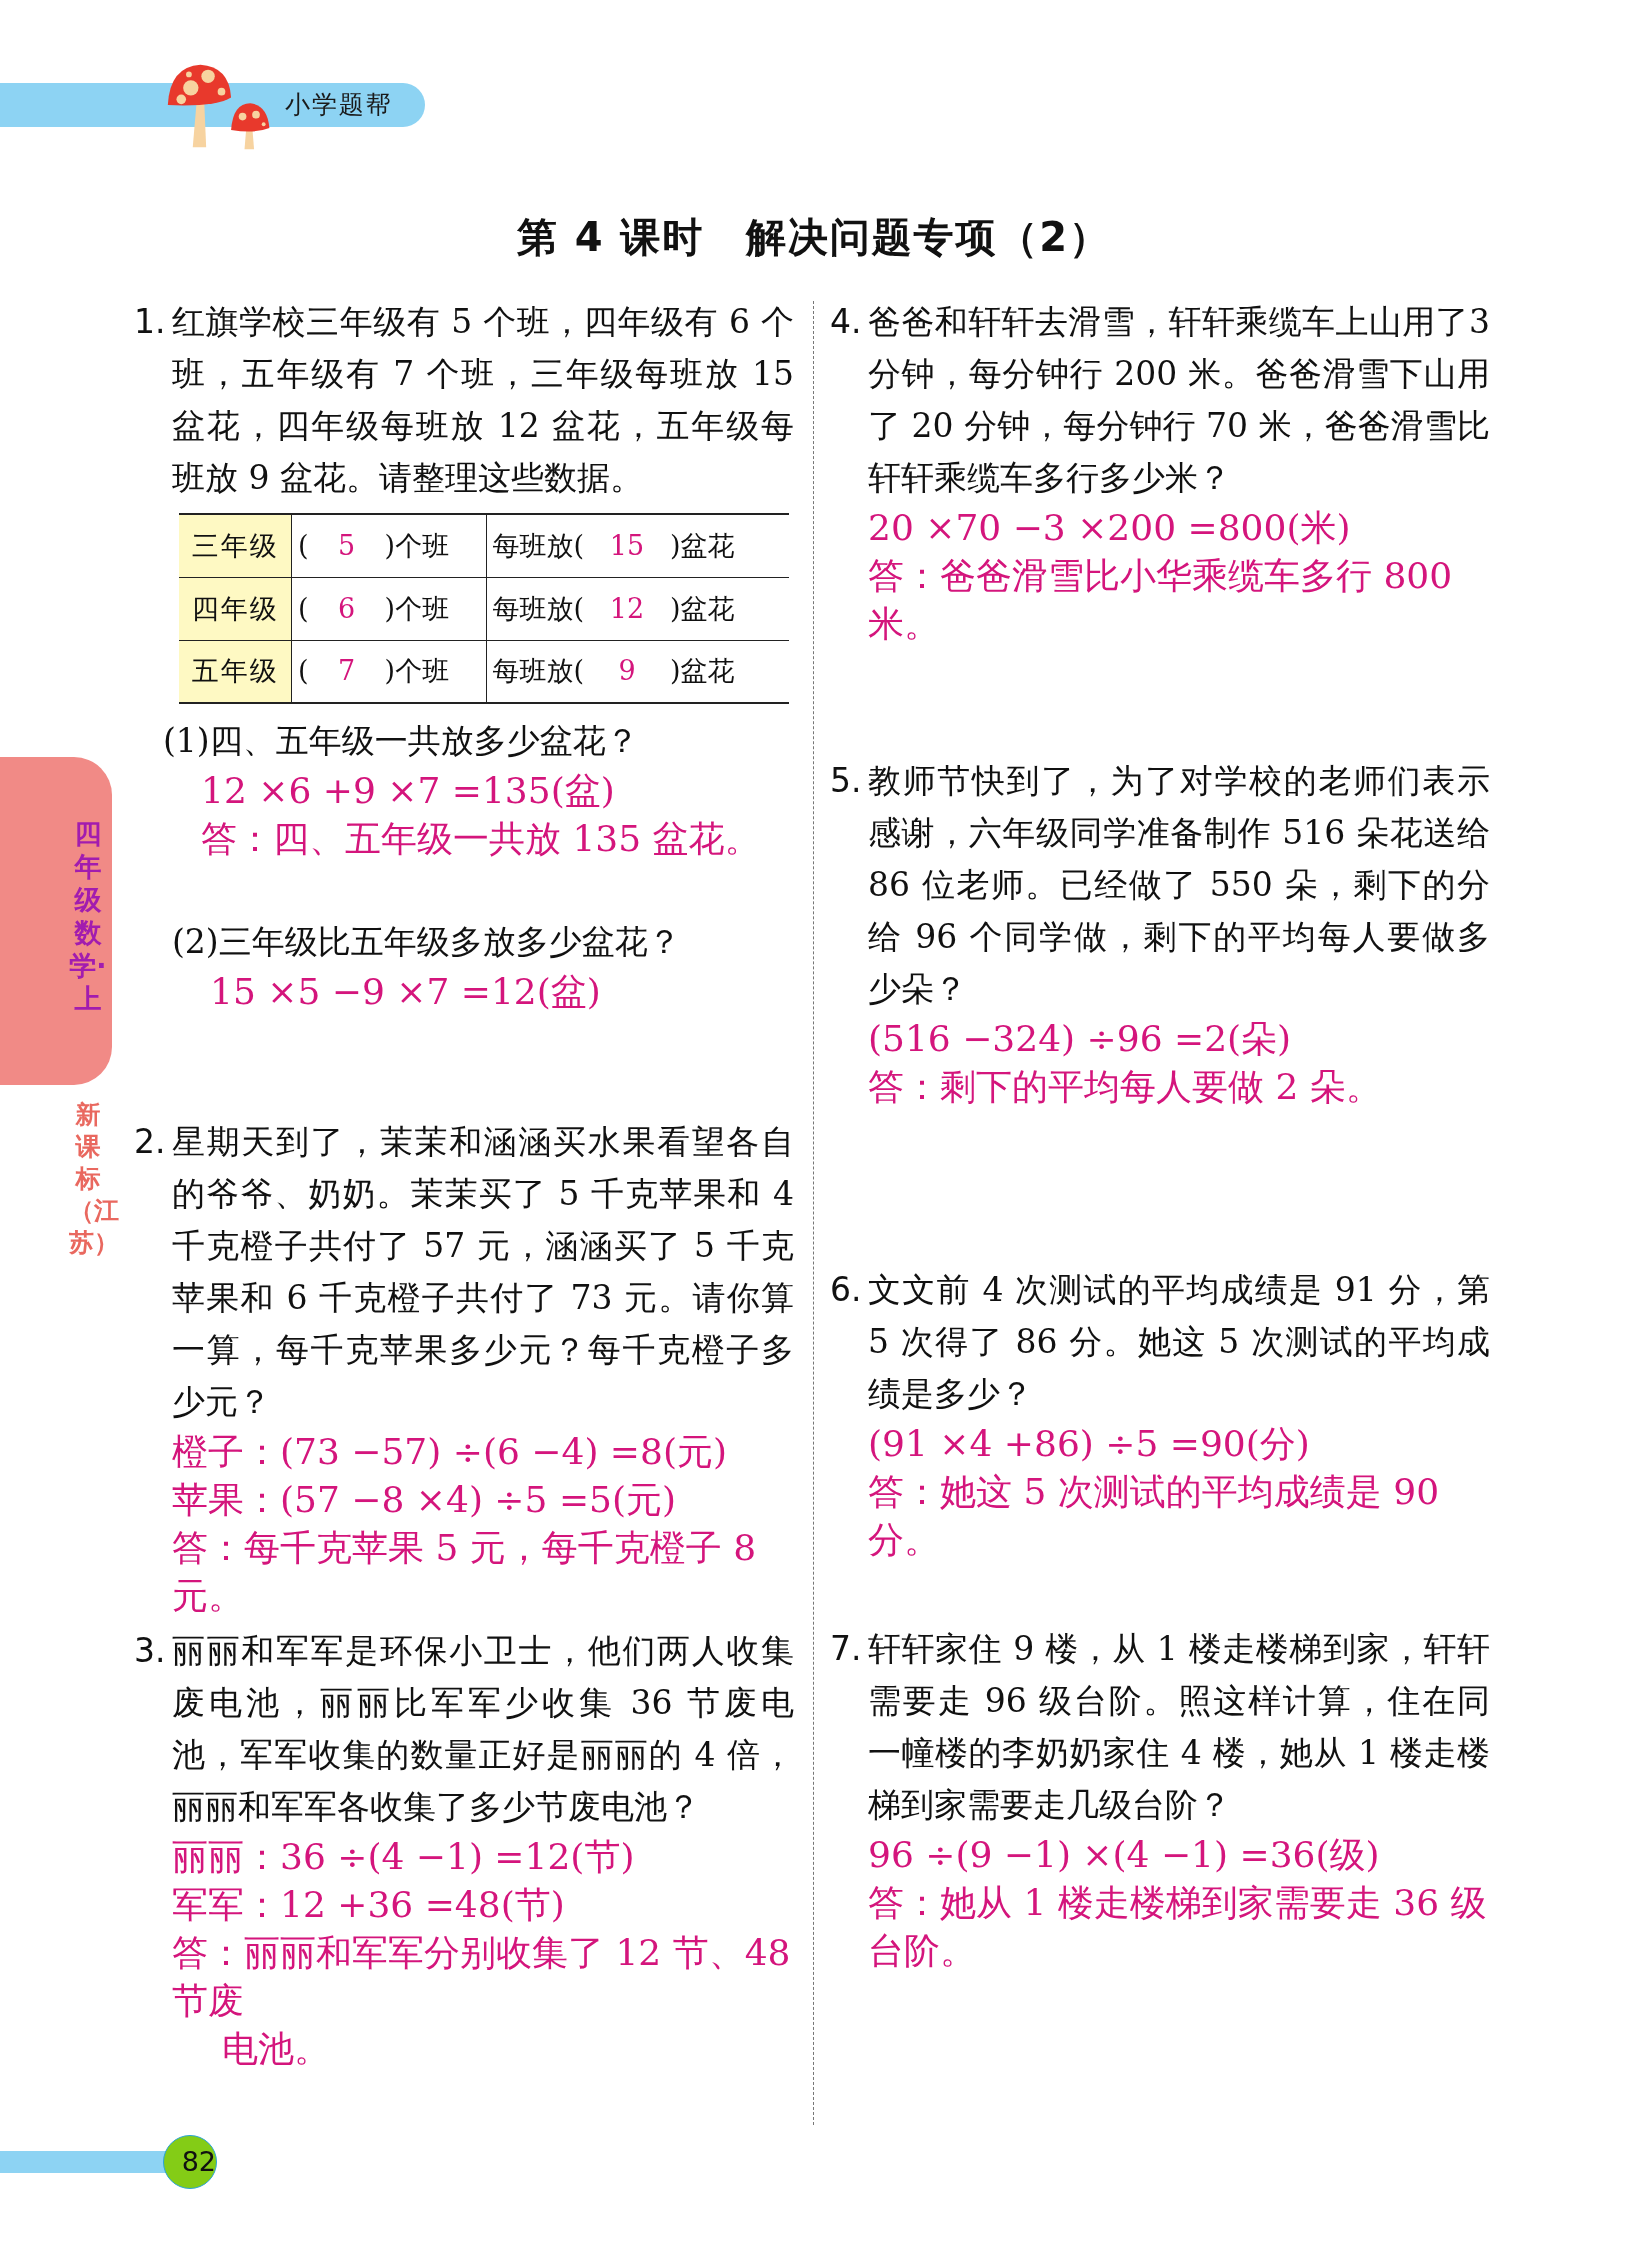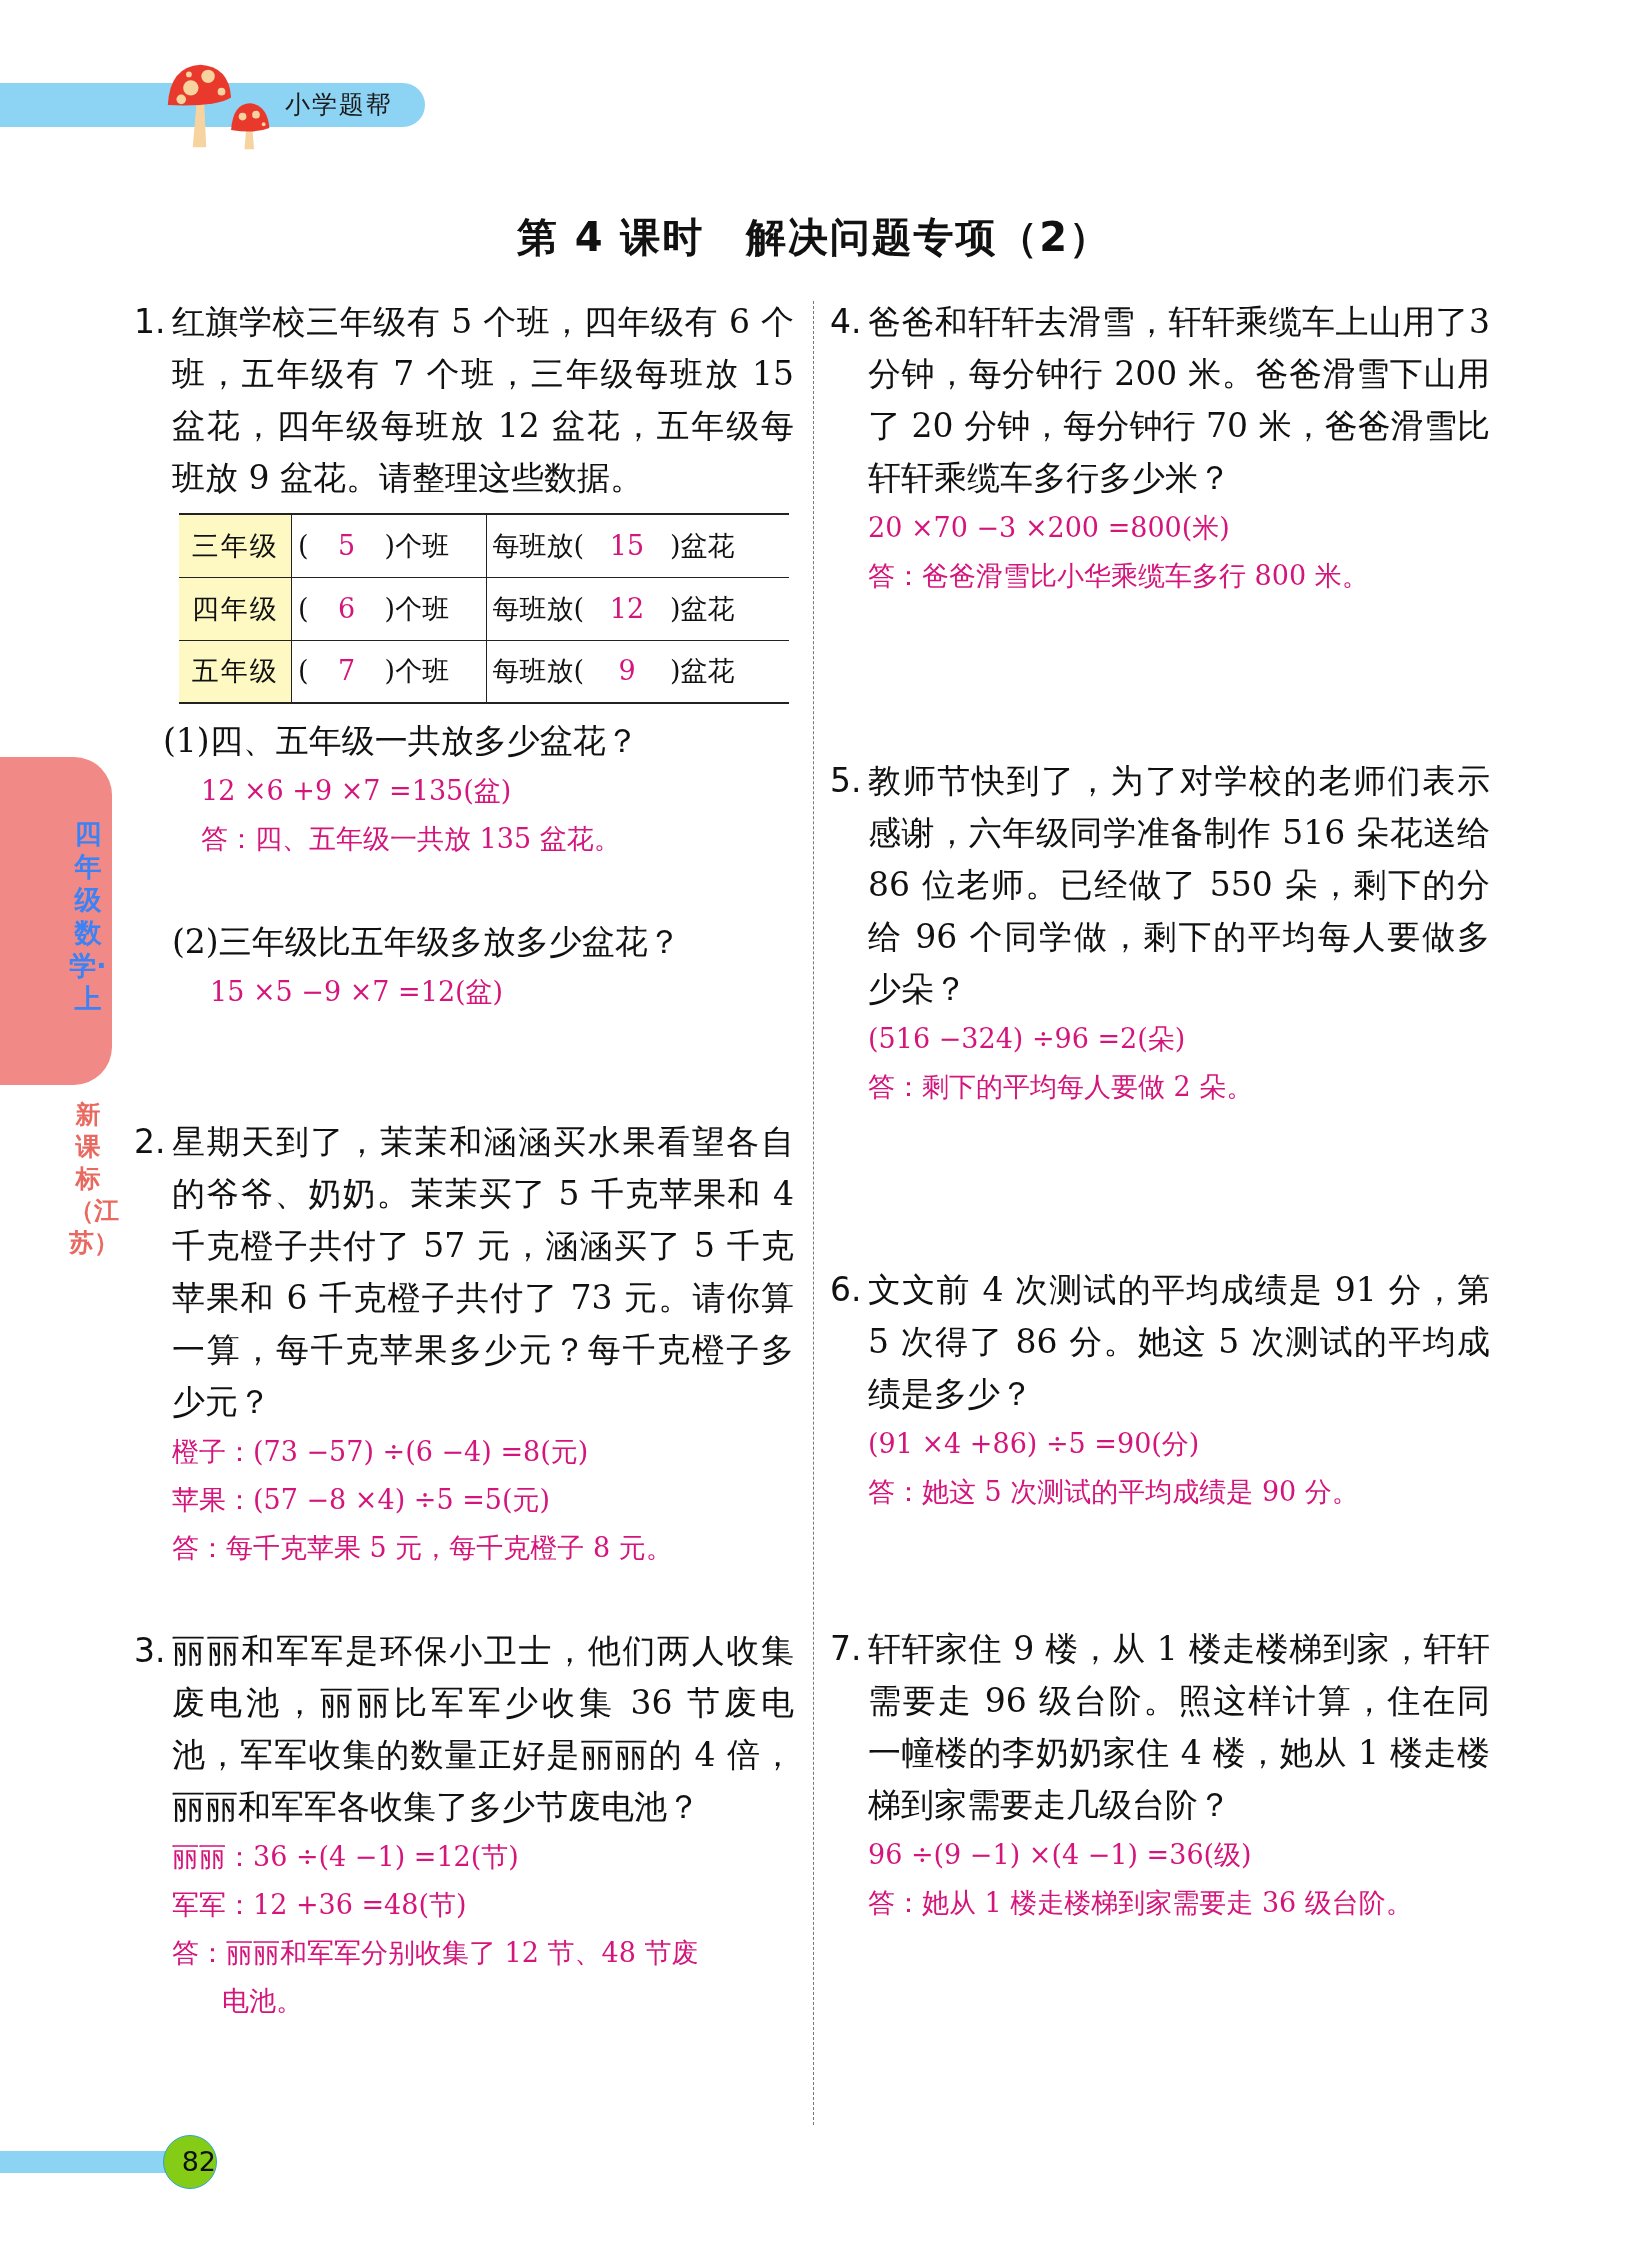--- a/index.html
+++ b/index.html
@@ -17,32 +17,32 @@
   
   .title { left: 0; width: 1628px; top: 210px; text-align: center; font-size: 40px;
            font-weight: bold; font-family: "DejaVu Sans", sans-serif; letter-spacing: 1.9px; }
 
   
   .divider { left: 813px; top: 301px; height: 1824px; border-left: 1.9px dashed #777; }
 
   
   .side-tab { left: 0; top: 757px; width: 112px; height: 328px; background: #f18a86;
               border-radius: 0 38px 38px 0; }
-  .side-tab-text { left: 69px; top: 817px; width: 38px; color: #3b82f6; font-weight: bold;
+  .side-tab-text { left: 69px; top: 817px; width: 38px; color: #a21caf; font-weight: bold;
                    font-size: 27px; line-height: 33px; text-align: center;
                    font-family: "DejaVu Sans", sans-serif; }
   .side-sub-text { left: 69px; top: 1099px; width: 38px; color: #e9685f; font-weight: bold;
                    font-size: 25px; line-height: 32px; text-align: center;
                    font-family: "DejaVu Sans", sans-serif; }
 
   
   .q { position: absolute; font-size: 33px; line-height: 52px; }
   .q .num { position: absolute; left: 0; top: 0; font-family: "DejaVu Sans", sans-serif; }
   .q .body { margin-left: 38px; text-align: justify; }
-  .ans { color: #d4157c; font-size: 27px; line-height: 48px; margin-left: 38px; }
+  .ans { color: #d4157c; font-size: 36px; line-height: 48px; margin-left: 38px; }
   .ans.indent { padding-left: 50px; }
   .sub { font-size: 33px; line-height: 52px; }
 
   
   table.grades { position: absolute; left: 179px; top: 513px; width: 610px;
                  border-collapse: collapse; font-size: 27px; }
   table.grades tr { height: 63px; border-bottom: 1.9px solid #222; }
   table.grades tr:first-child { border-top: 2.9px solid #222; }
   table.grades tr:last-child { border-bottom: 2.9px solid #222; }
   table.grades td { padding: 0 5.7px; white-space: nowrap; }

